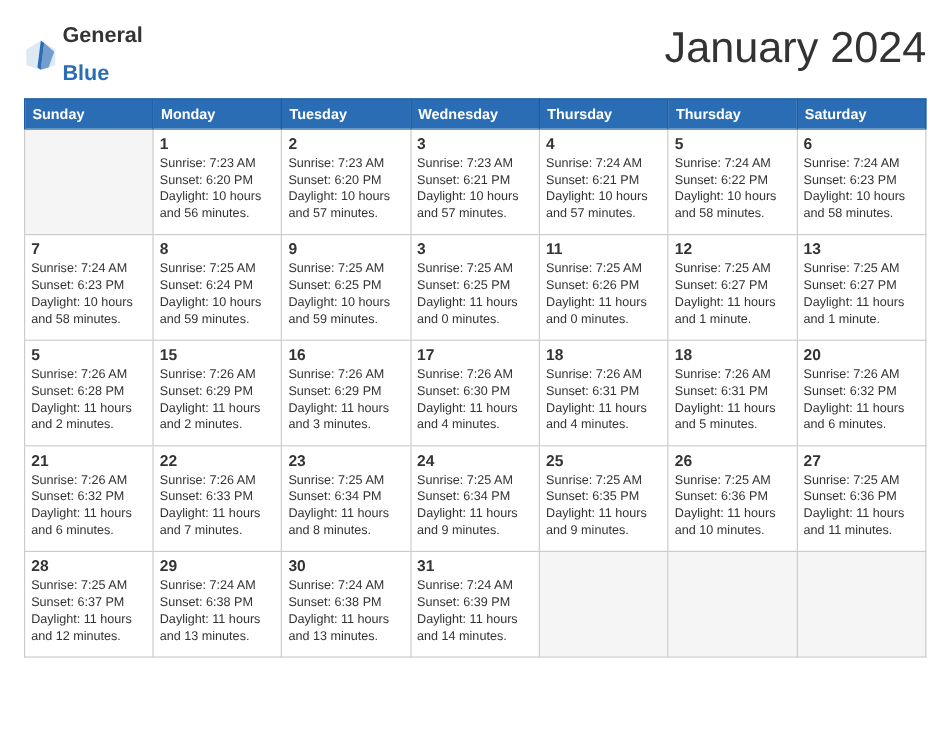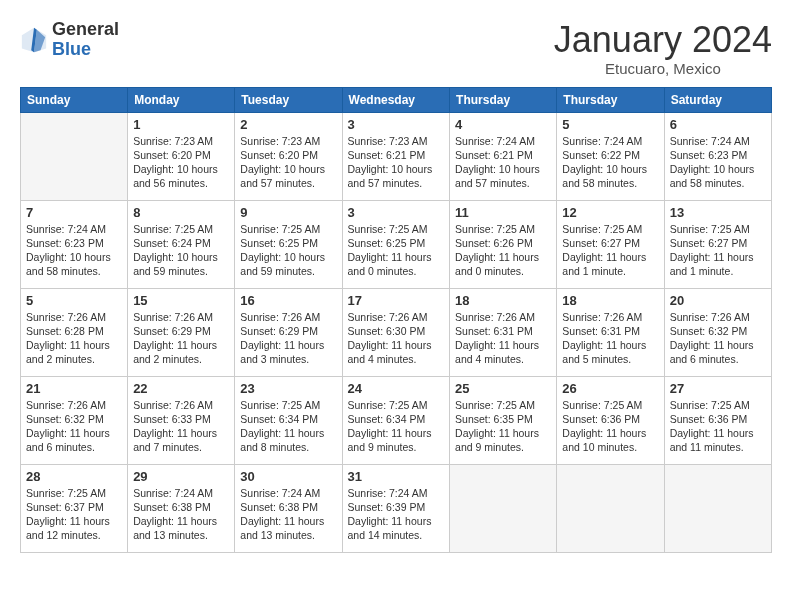--- a/index.html
+++ b/index.html
@@ -34,20 +34,21 @@
     }
     .logo-general {
       font-size: 18px;
       font-weight: bold;
       color: #333;
     }
     .logo-blue {
       font-size: 18px;
       font-weight: bold;
       color: #2a6db5;
+      margin-top: 12px;
     }
     .logo-icon {
       width: 28px;
       height: 28px;
     }
     .title-block {
       text-align: center;
     }
     .main-title {
       font-size: 36px;
@@ -112,21 +113,20 @@
         <polygon points="18,4 27,12 22,26 15,28" fill="#2a6db5" opacity="0.6"></polygon>
         <polygon points="15,2 18,4 15,28 12,26" fill="#2a6db5"></polygon>
       </svg>
       <div class="logo-text">
         <span class="logo-general">General</span>
         <span class="logo-blue">Blue</span>
       </div>
     </div>
     <div class="title-block">
       <div class="main-title">January 2024</div>
-      <div class="subtitle">Etucuaro, Mexico</div>
     </div>
   </div>
 
   <table class="calendar">
     <thead>
       <tr>
         <th>Sunday</th>
         <th>Monday</th>
         <th>Tuesday</th>
         <th>Wednesday</th>

